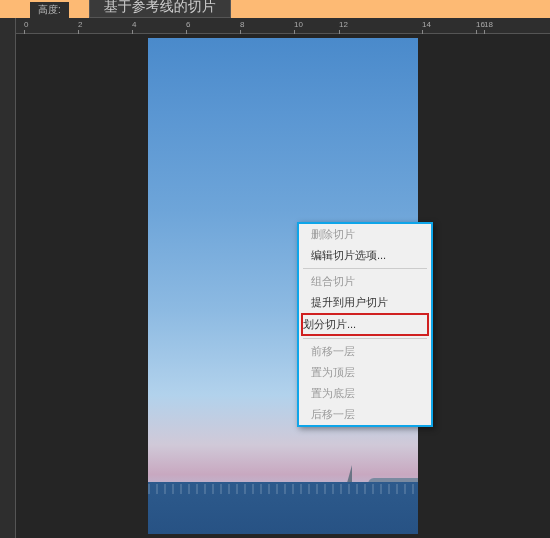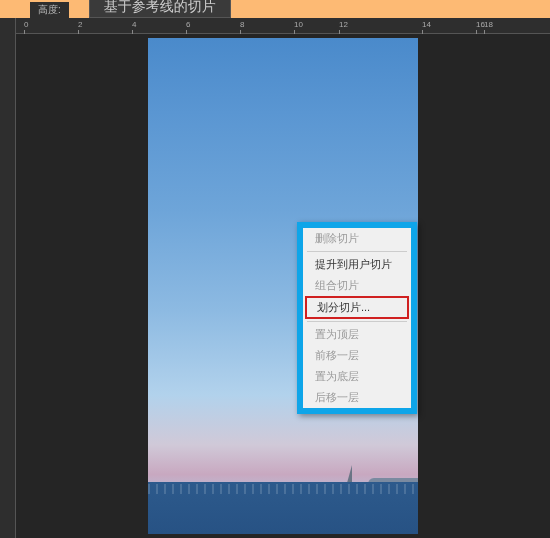--- a/index.html
+++ b/index.html
@@ -153,23 +153,23 @@
       right: 0;
       width: 50px;
       height: 6px;
       background: #7a8aa0;
       border-radius: 8px 0 0 0;
     }
     .context-menu {
       position: absolute;
       top: 222px;
       left: 297px;
-      width: 120px;
+      width: 136px;
       background: #f0f0f0;
-      border: 6px solid #0ea5e9;
+      border: 2px solid #0ea5e9;
       box-shadow: 2px 2px 6px rgba(0,0,0,0.4);
       font-size: 11px;
       color: #333;
       z-index: 10;
     }
     .menu-item {
       padding: 3px 12px;
       cursor: default;
     }
     .menu-item.disabled {
@@ -178,21 +178,21 @@
     .menu-sep {
       height: 1px;
       background: #ccc;
       margin: 2px 4px;
     }
     .menu-highlight {
       border: 2px solid #d02020;
       margin: 0 2px;
     }
     .menu-highlight .menu-item {
-      padding: 2px 10px;
+      padding: 2px 0;
     }
   </style>
 </head>
 <body>
 
 <div class="toolbar">
   <span class="toolbar-item">高度:</span>
   <span class="toolbar-btn">基于参考线的切片</span>
 </div>
 
@@ -219,24 +219,25 @@
       <div class="sky"></div>
       <div class="island"></div>
       <div class="sailboat"></div>
       <div class="sea"></div>
     </div>
   </div>
 </div>
 
 <div class="context-menu">
   <div class="menu-item disabled">删除切片</div>
+  <div class="menu-item">编辑切片选项...</div>
   <div class="menu-sep"></div>
+  <div class="menu-item disabled">组合切片</div>
   <div class="menu-item">提升到用户切片</div>
-  <div class="menu-item disabled">组合切片</div>
   <div class="menu-highlight">
     <div class="menu-item">划分切片...</div>
   </div>
   <div class="menu-sep"></div>
+  <div class="menu-item disabled">前移一层</div>
   <div class="menu-item disabled">置为顶层</div>
-  <div class="menu-item disabled">前移一层</div>
   <div class="menu-item disabled">置为底层</div>
   <div class="menu-item disabled">后移一层</div>
 </div>
 
 </body></html>

